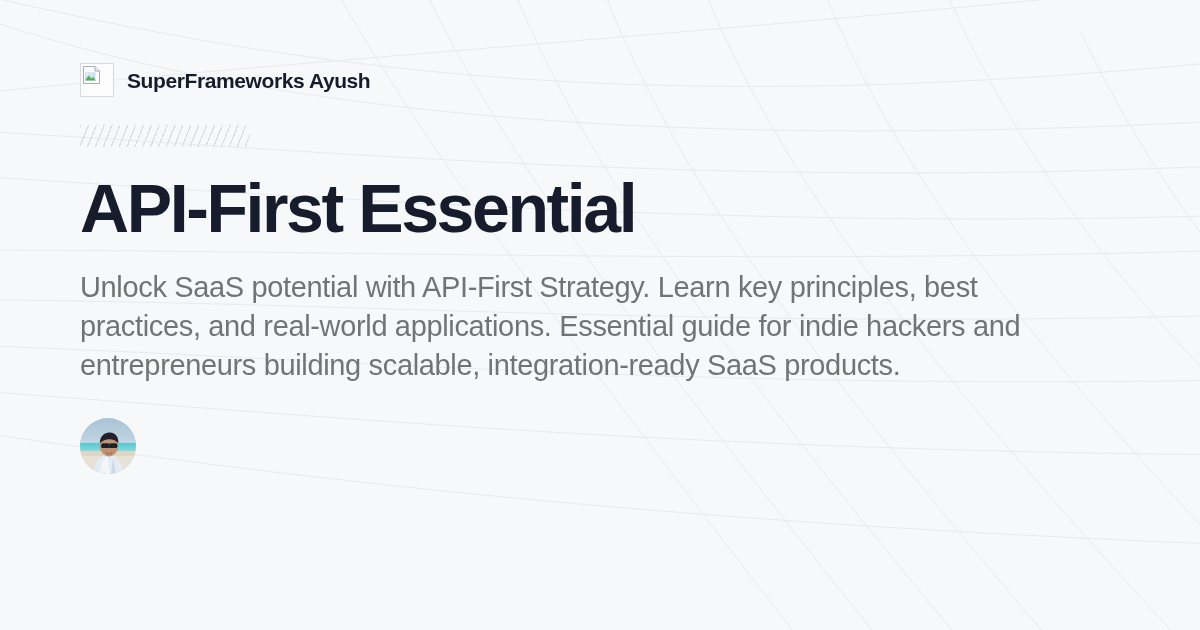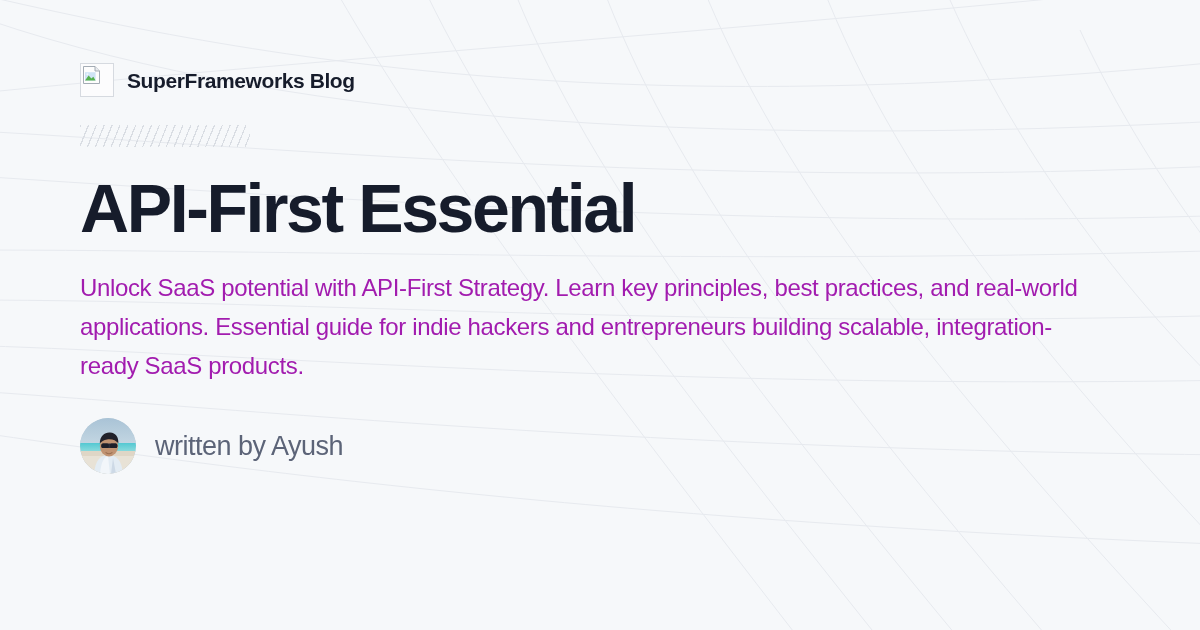--- a/index.html
+++ b/index.html
@@ -96,25 +96,25 @@
     font-weight: 700;
     letter-spacing: -2.4px;
     color: #161c2b;
     white-space: nowrap;
   }
 
   
   .description {
     margin: 26px 0 0 0;
     max-width: 1000px;
-    font-size: 24px;
+    font-size: 29px;
     line-height: 39px;
     font-weight: 400;
     letter-spacing: -0.35px;
-    color: #a21caf;
+    color: #737373;
   }
 
   
   .author {
     margin-top: 33px;
     display: flex;
     align-items: center;
     gap: 19px;
   }
   .avatar {
@@ -169,21 +169,21 @@
     <div class="brand">
       <span class="brand-logo">
         <svg width="18" height="18" viewBox="0 0 18 18" aria-hidden="true">
           <path d="M0.5 0.5 H12 L16.5 5 V17.5 H0.5 Z" fill="#fdfdfd" stroke="#9aa3ad" stroke-width="0.9"></path>
           <path d="M12 0.5 L12 5 L16.5 5" fill="#e9ebee" stroke="#9aa3ad" stroke-width="0.9"></path>
           <rect x="2" y="6.2" width="10.6" height="8.4" fill="#cfe3f5"></rect>
           <path d="M2 14.6 L5.6 9.6 L8.4 12.6 L10.3 10.7 L12.6 14.6 Z" fill="#54b14e"></path>
           <circle cx="4.4" cy="8.3" r="1.05" fill="#f2f6fa"></circle>
         </svg>
       </span>
-      <span class="brand-name">SuperFrameworks Blog</span>
+      <span class="brand-name">SuperFrameworks Ayush</span>
     </div>
 
     <div class="hatch"></div>
 
     <h1 class="title">API-First Essential</h1>
 
     <p class="description">Unlock SaaS potential with API-First Strategy. Learn key principles, best practices, and real-world applications. Essential guide for indie hackers and entrepreneurs building scalable, integration-ready SaaS products.</p>
 
     <div class="author">
       <span class="avatar">
@@ -211,17 +211,16 @@
             <path d="M33 40 L 36 56 L 31 56 Z" fill="#cdd9e6"></path>
             <ellipse cx="29" cy="28" rx="9.2" ry="10.4" fill="#c09372"></ellipse>
             <path d="M19.8 25.5 C 20 17.5, 25 14.2, 30 14.6 C 36 15, 38.6 19, 38.4 25.2 C 36 22.4, 32 20.6, 27 21.4 C 23.8 21.9, 21.2 23.4, 19.8 25.5 Z" fill="#20212a"></path>
             <rect x="21.4" y="25.6" width="15.8" height="4.4" rx="1.6" fill="#2a2c38"></rect>
             <rect x="21.4" y="25.4" width="7.3" height="4.6" rx="1.5" fill="#1d1f29"></rect>
             <rect x="30" y="25.4" width="7.3" height="4.6" rx="1.5" fill="#1d1f29"></rect>
             <path d="M26 34.6 C 27.6 36, 30.4 36, 32 34.6" stroke="#9a6f52" stroke-width="1.1" fill="none" stroke-linecap="round"></path>
           </g>
         </svg>
       </span>
-      <span class="author-name">written by Ayush</span>
     </div>
 
   </div>
 </div>
 
 </body></html>

